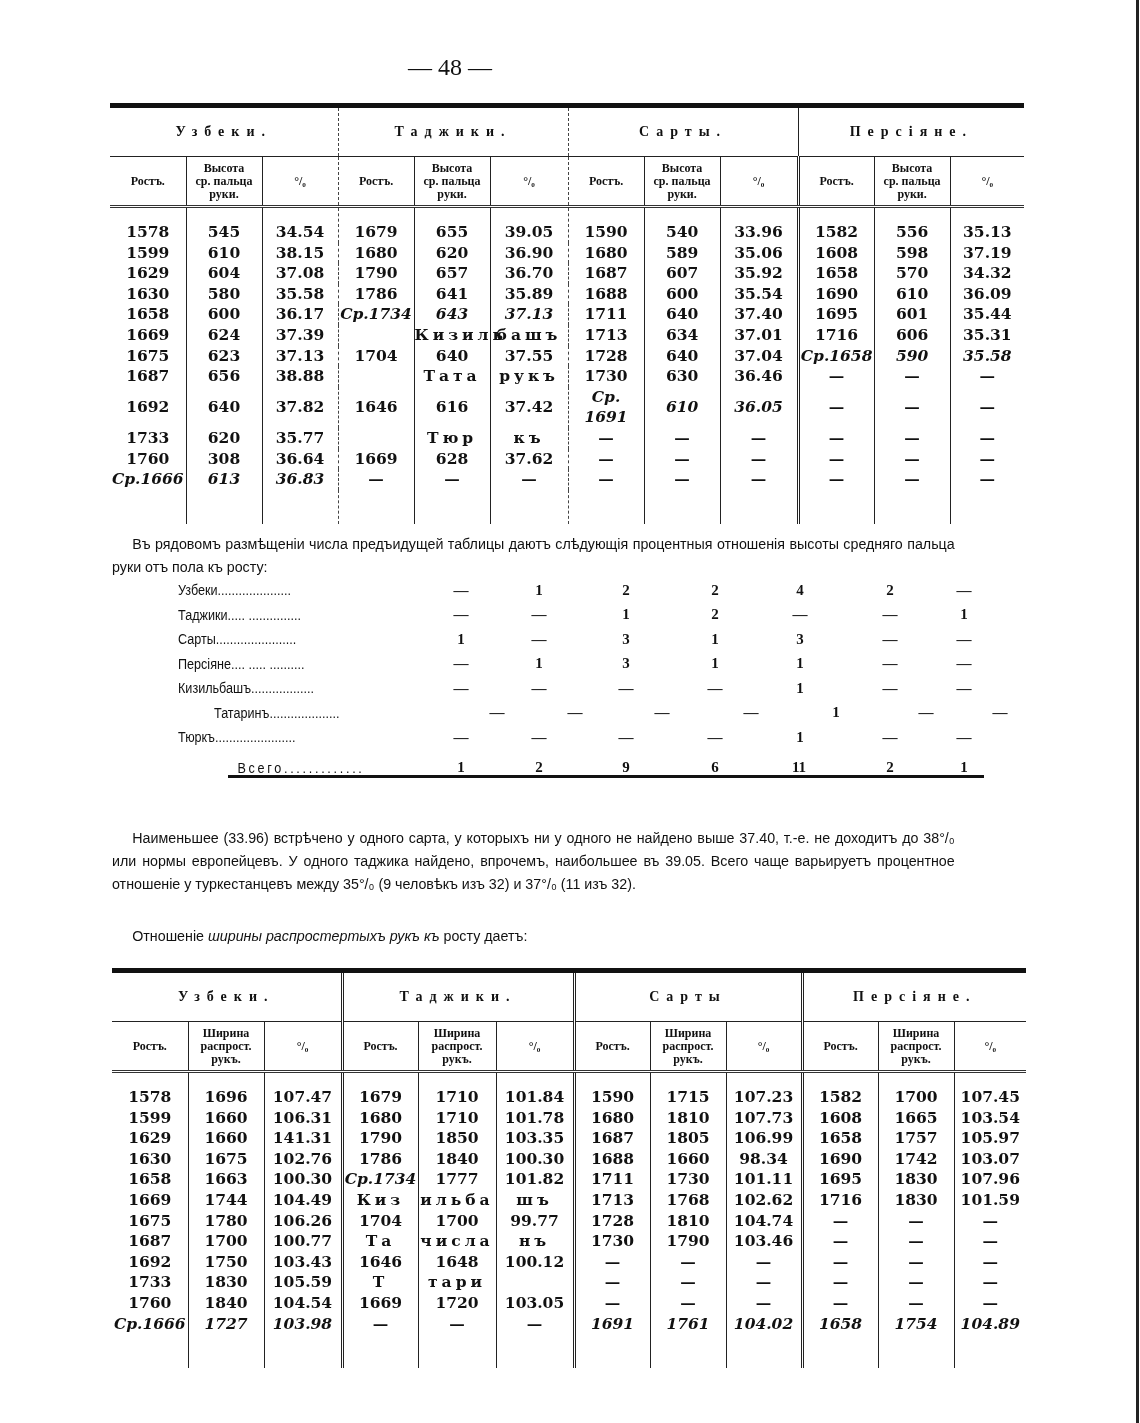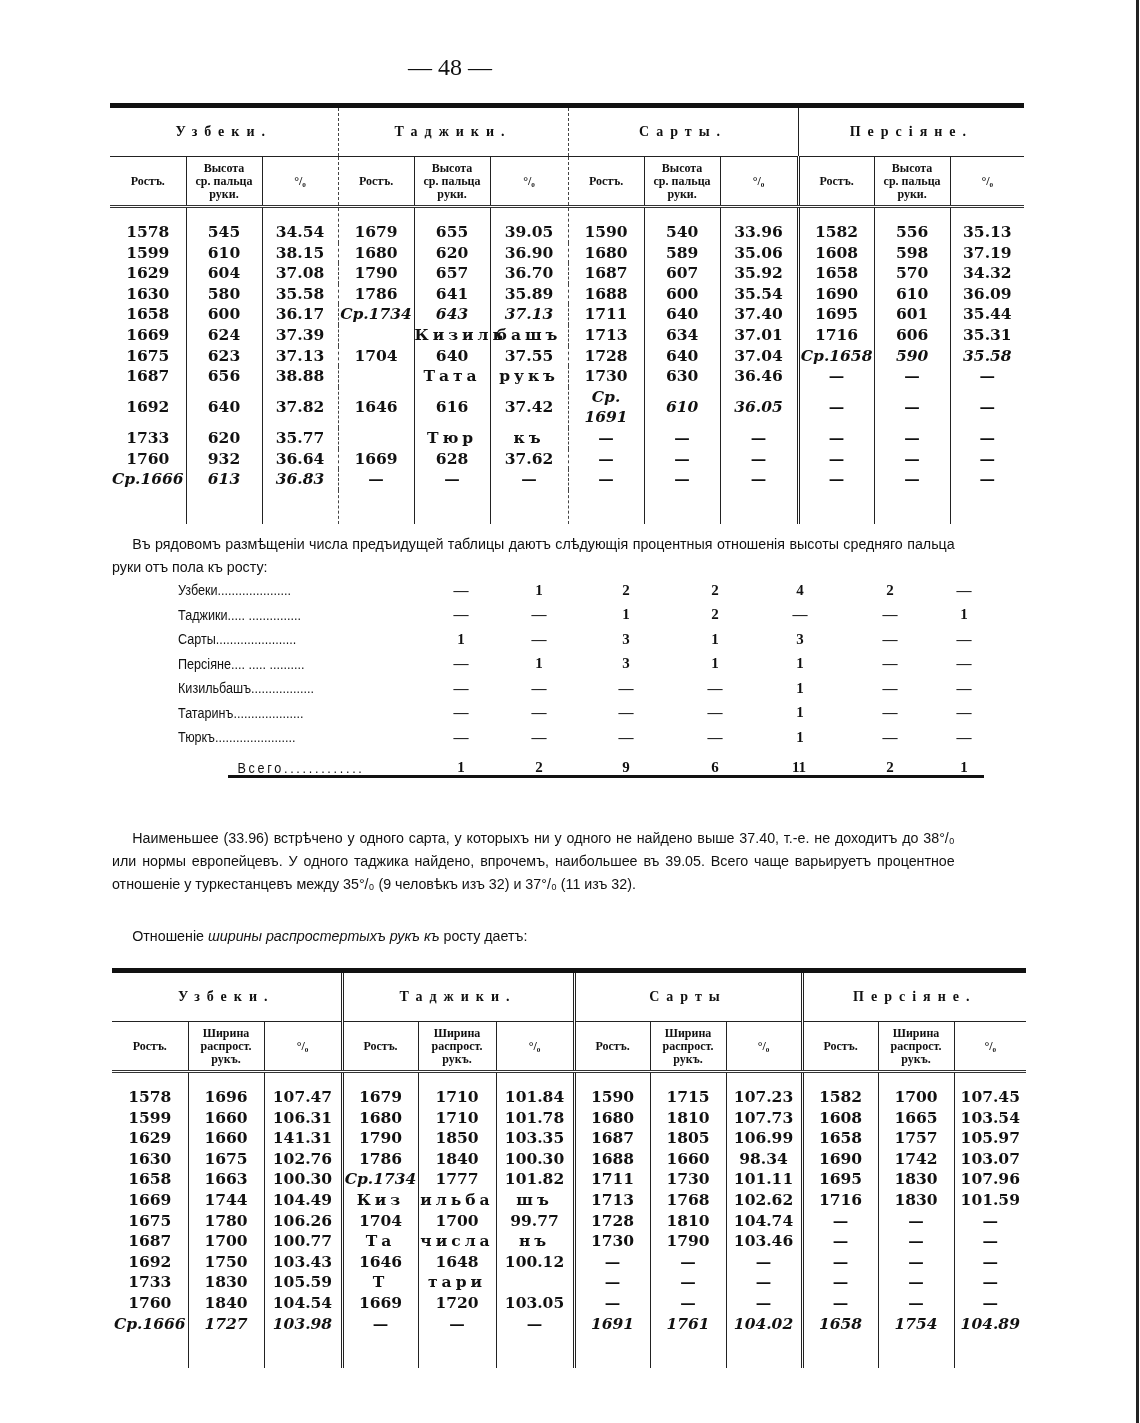--- a/index.html
+++ b/index.html
@@ -242,21 +242,21 @@
         <td class="vl note-cell">къ</td>
         <td class="vg">—</td>
         <td class="vl">—</td>
         <td class="vl">—</td>
         <td class="vd">—</td>
         <td class="vl">—</td>
         <td class="vl">—</td>
       </tr>
       <tr>
         <td>1760</td>
-        <td class="vl">932</td>
+        <td class="vl">308</td>
         <td class="vl">36.64</td>
         <td class="vg">1669</td>
         <td class="vl">628</td>
         <td class="vl">37.62</td>
         <td class="vg">—</td>
         <td class="vl">—</td>
         <td class="vl">—</td>
         <td class="vd">—</td>
         <td class="vl">—</td>
         <td class="vl">—</td>
@@ -341,21 +341,21 @@
       <div class="srow" style="position: relative;">
         <div class="lab">Кизильбашъ..................</div>
         <div class="c" style="position: absolute; left: 258px; width: 50px;">—</div>
         <div class="c" style="position: absolute; left: 336px; width: 50px;">—</div>
         <div class="c" style="position: absolute; left: 423px; width: 50px;">—</div>
         <div class="c" style="position: absolute; left: 512px; width: 50px;">—</div>
         <div class="c" style="position: absolute; left: 597px; width: 50px;">1</div>
         <div class="c" style="position: absolute; left: 687px; width: 50px;">—</div>
         <div class="c" style="position: absolute; left: 761px; width: 50px;">—</div>
       </div>
-      <div class="srow" style="position: relative;">
+      <div class="srow" style="position: relative; margin-left: 36px;">
         <div class="lab">Татаринъ....................</div>
         <div class="c" style="position: absolute; left: 258px; width: 50px;">—</div>
         <div class="c" style="position: absolute; left: 336px; width: 50px;">—</div>
         <div class="c" style="position: absolute; left: 423px; width: 50px;">—</div>
         <div class="c" style="position: absolute; left: 512px; width: 50px;">—</div>
         <div class="c" style="position: absolute; left: 597px; width: 50px;">1</div>
         <div class="c" style="position: absolute; left: 687px; width: 50px;">—</div>
         <div class="c" style="position: absolute; left: 761px; width: 50px;">—</div>
       </div>
       <div class="srow" style="position: relative;">

